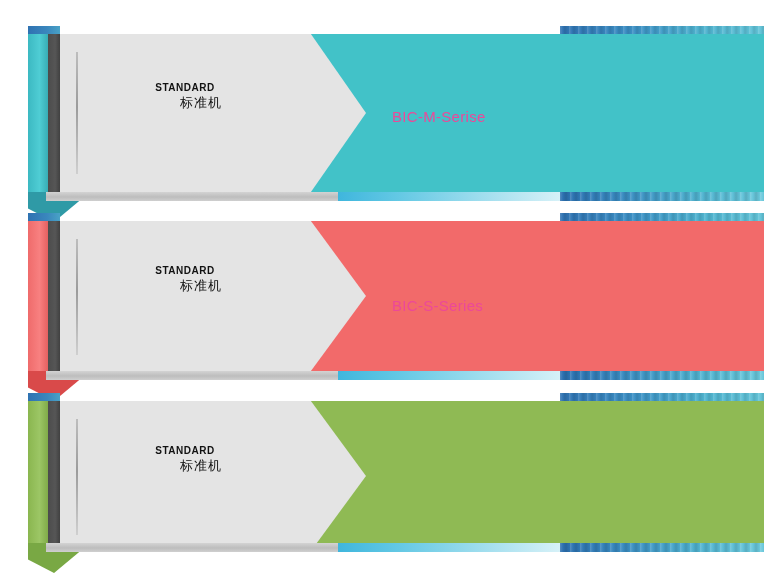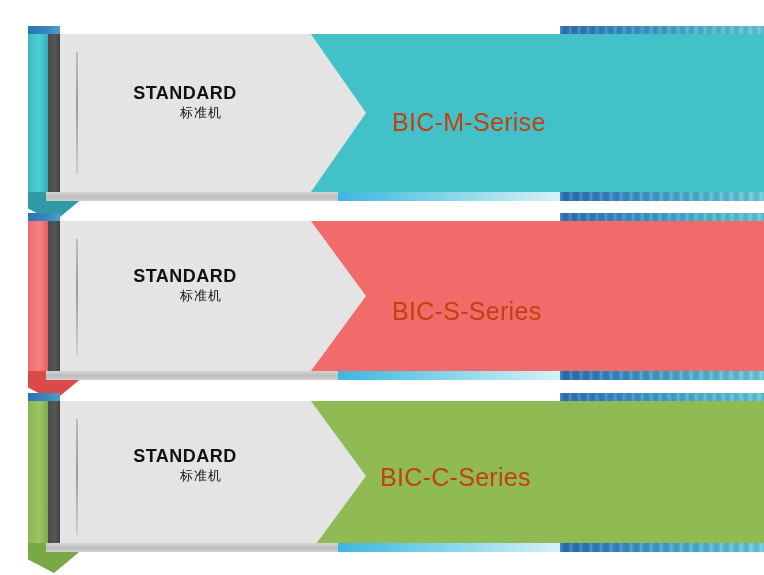--- a/index.html
+++ b/index.html
@@ -146,36 +146,36 @@
     position: absolute;
     left: 60px;
     width: 250px;
     text-align: center;
     color: #111111;
     line-height: 1.25;
     pointer-events: none;
   }
   .panel-text .en {
     display: block;
-    font-size: 18px;
+    font-size: 10px;
     font-weight: bold;
     letter-spacing: .5px;
   }
   .panel-text .cn {
     display: block;
     font-size: 13px;
     font-weight: normal;
     letter-spacing: 1px;
     margin-left: 32px;
   }
 
   .series-label {
     position: absolute;
-    color: #c2410c;
-    font-size: 25px;
+    color: #ec4899;
+    font-size: 15px;
     font-weight: normal;
     letter-spacing: .3px;
     white-space: nowrap;
   }
 </style>
 </head>
 <body>
 
 <div id="stage">
 
@@ -251,21 +251,20 @@
 
     <div class="arrow-panel" style="height:150px;"></div>
 
     <div class="panel-rule" style="top:26px;height:116px;"></div>
 
     <div class="panel-text" style="top:52px;">
       <span class="en">STANDARD</span>
       <span class="cn">标准机</span>
     </div>
 
-    <div class="series-label" style="left:380px;top:70px;">BIC-C-Series</div>
 
     <div class="fold" style="top:150px;background:#79a844;-webkit-clip-path:polygon(0 0,100% 0,42% 100%,0 55%);clip-path:polygon(0 0,100% 0,42% 100%,0 55%);"></div>
     <div class="under-plate" style="top:150px;"></div>
     <div class="glow-strip" style="top:150px;"></div>
     <div class="under-blue" style="top:150px;"></div>
   </div>
 
 </div>
 
 </body></html>

